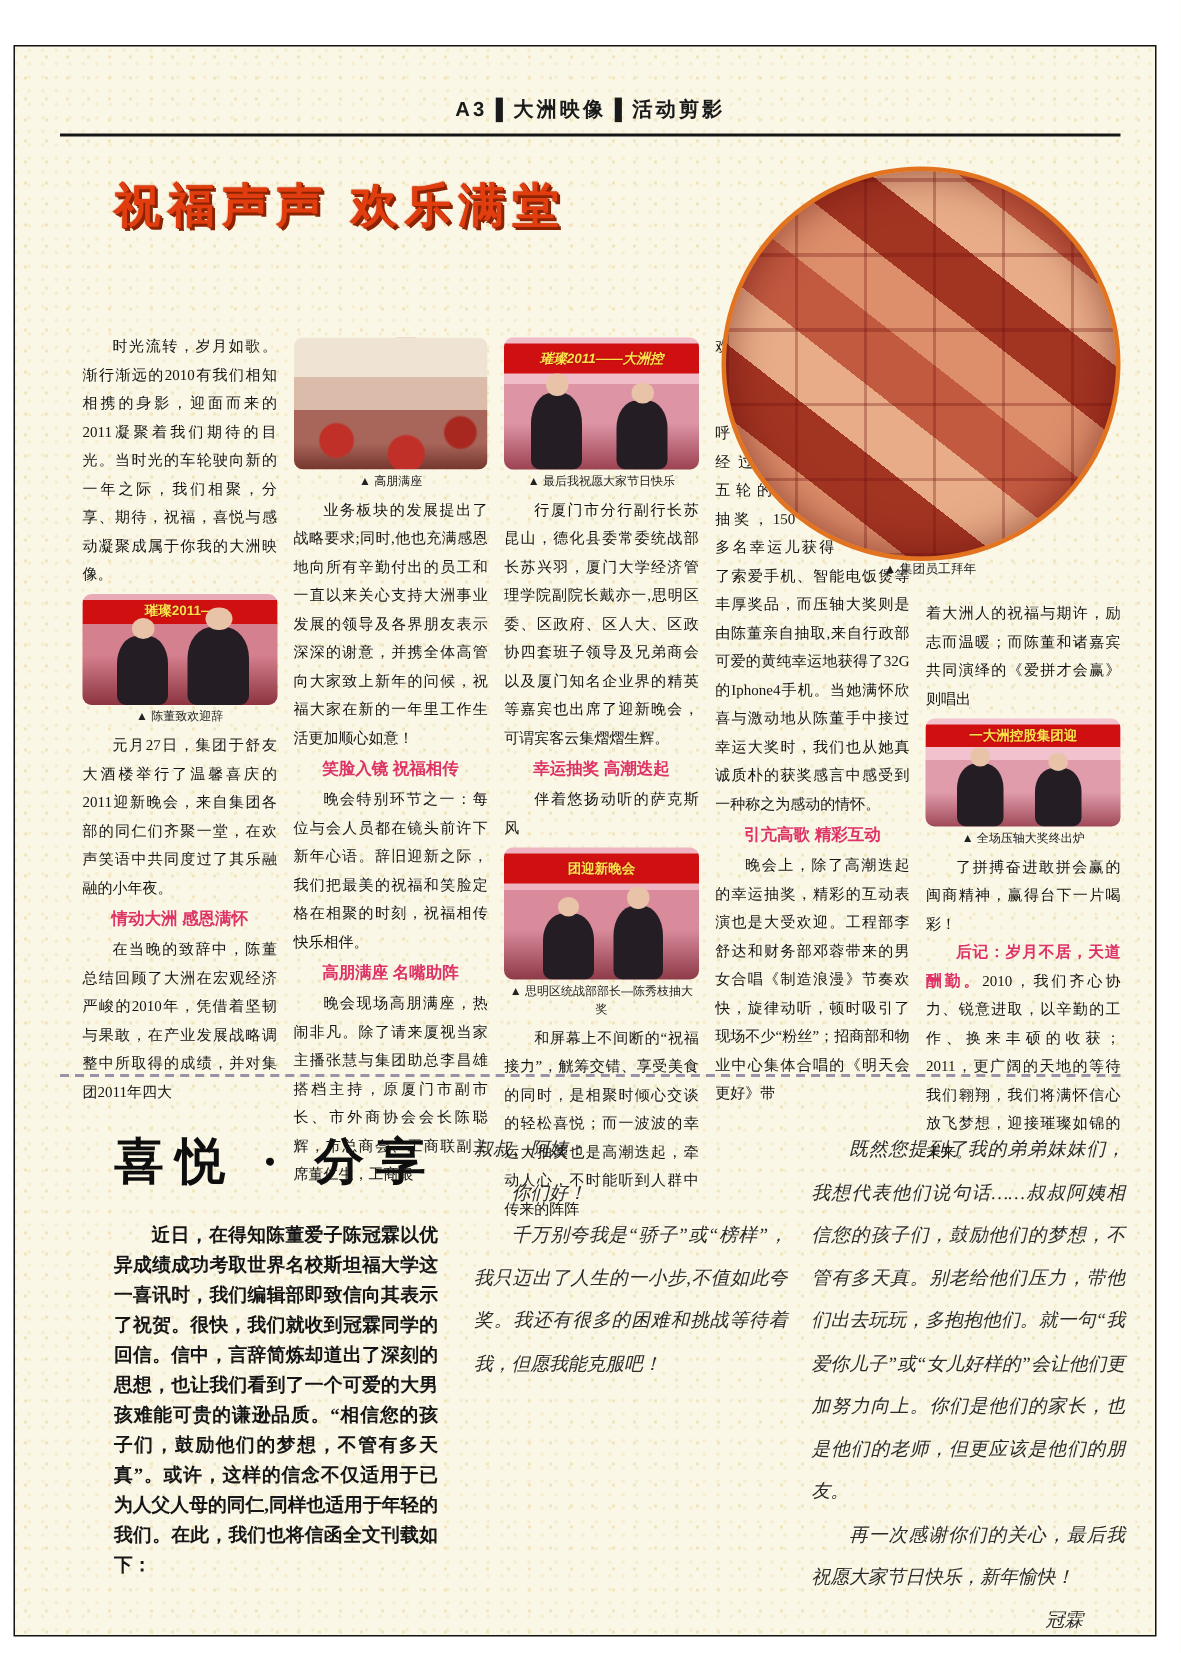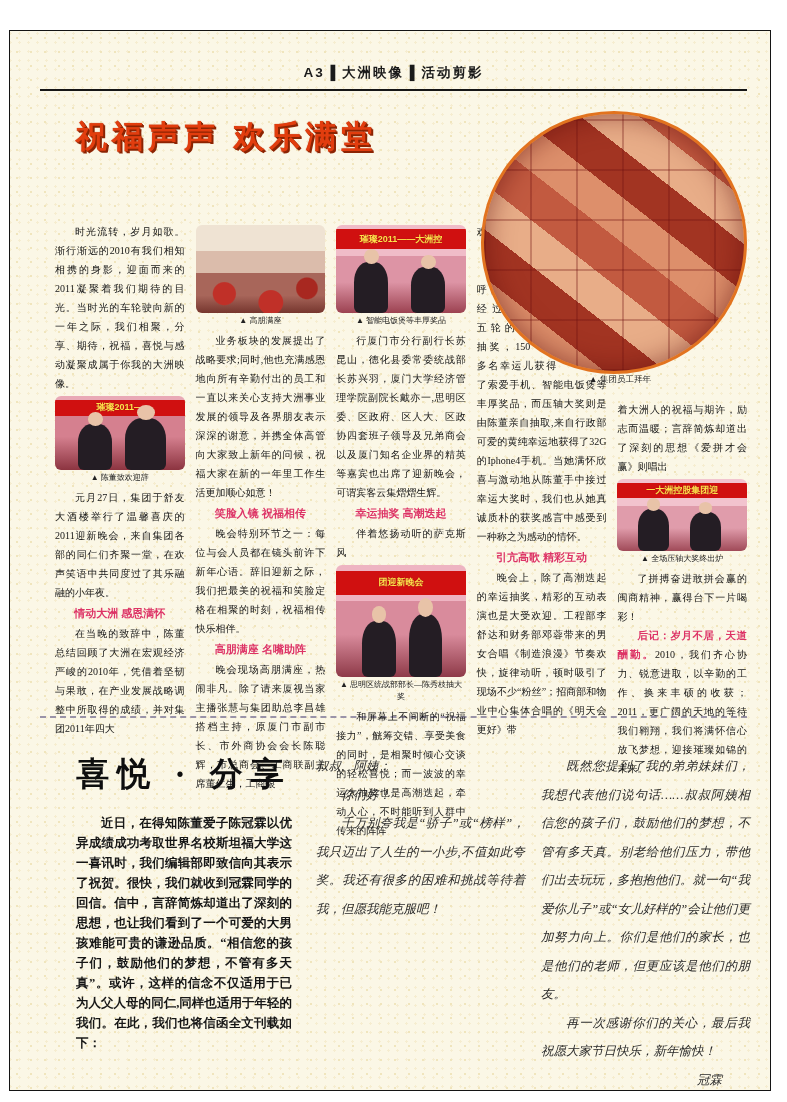--- a/index.html
+++ b/index.html
@@ -51,22 +51,22 @@
           text-shadow:0 0 1px #801;}
   .person{position:absolute;bottom:0;width:26%;height:58%;background:#241d24;border-radius:40% 40% 6px 6px;}
   .person::before{content:"";position:absolute;top:-26%;left:28%;width:44%;height:30%;
                   background:#e8c3a8;border-radius:50%;}
   .ph-chairman{height:74px;background:linear-gradient(180deg,#e9a9b6 0 26%,#d5808f 26% 55%,#8c3440 100%);}
   .ph-banquet{height:88px;background:
       radial-gradient(circle at 22% 78%,#c03028 0 9%,rgba(0,0,0,0) 10%),
       radial-gradient(circle at 58% 88%,#c03028 0 11%,rgba(0,0,0,0) 12%),
       radial-gradient(circle at 86% 72%,#a82820 0 8%,rgba(0,0,0,0) 9%),
       linear-gradient(180deg,#efe3d3 0 30%,#dbbcab 30% 55%,#a8665a 55% 80%,#76362e 100%);}
-  .ph-hosts{height:88px;background:linear-gradient(180deg,#f0bcc8 0 35%,#dd94a5 35% 65%,#9c4251 100%);}
-  .ph-award{height:112px;background:linear-gradient(180deg,#eeb4c2 0 32%,#d98b9c 32% 62%,#8e3a48 100%);}
+  .ph-hosts{height:88px;background:linear-gradient(180deg,#f0bcc8 0 35%,#dd94a5 35% 65%,#9c4251 100%);font-style:italic;}
+  .ph-award{height:88px;background:linear-gradient(180deg,#eeb4c2 0 32%,#d98b9c 32% 62%,#8e3a48 100%);}
   .ph-duet{height:72px;background:linear-gradient(180deg,#f2c3ce 0 38%,#e09cab 38% 68%,#a04a58 100%);}
 
   .circle-cut{float:right;width:127px;height:152px;
               shape-outside:polygon(16px 0,13px 20px,25px 73px,48px 108px,89px 138px,123px 150px,127px 152px,127px 0);
               shape-margin:4px;}
   .col5-spacer{height:178px;}
 
   .divider{position:absolute;left:40px;top:716px;width:707px;border-top:2px dashed #9a93a8;}
 
   
@@ -123,21 +123,21 @@
       <div class="subhead">高朋满座 名嘴助阵</div>
       <p class="para">晚会现场高朋满座，热闹非凡。除了请来厦视当家主播张慧与集团助总李昌雄搭档主持，原厦门市副市长、市外商协会会长陈聪辉，市总商会、工商联副主席董仁生，工商银</p>
     </div>
 
     <div class="col">
       <figure class="photo ph-hosts">
         <span class="banner">璀璨2011——大洲控</span>
         <i class="person" style="left:14%;"></i>
         <i class="person" style="left:58%;height:52%;"></i>
       </figure>
-      <div class="cap">▲ 智能电饭煲等丰厚奖品</div>
+      <div class="cap">▲ 最后我祝愿大家节日快乐</div>
       <p class="para">行厦门市分行副行长苏昆山，德化县委常委统战部长苏兴羽，厦门大学经济管理学院副院长戴亦一,思明区委、区政府、区人大、区政协四套班子领导及兄弟商会以及厦门知名企业界的精英等嘉宾也出席了迎新晚会，可谓宾客云集熠熠生辉。</p>
       <div class="subhead">幸运抽奖 高潮迭起</div>
       <p class="para">伴着悠扬动听的萨克斯风</p>
       <figure class="photo ph-award">
         <span class="banner">团迎新晚会</span>
         <i class="person" style="left:20%;height:50%;"></i>
         <i class="person" style="left:56%;height:56%;"></i>
       </figure>
       <div class="cap">▲ 思明区统战部部长—陈秀枝抽大奖</div>
       <p class="para">和屏幕上不间断的“祝福接力”，觥筹交错、享受美食的同时，是相聚时倾心交谈的轻松喜悦；而一波波的幸运大抽奖也是高潮迭起，牵动人心，不时能听到人群中传来的阵阵</p>
@@ -145,21 +145,21 @@
 
     <div class="col">
       <div class="circle-cut"></div>
       <p class="para" style="text-indent:0;">欢呼，经过五轮的抽奖，150多名幸运儿获得了索爱手机、智能电饭煲等丰厚奖品，而压轴大奖则是由陈董亲自抽取,来自行政部可爱的黄纯幸运地获得了32G的Iphone4手机。当她满怀欣喜与激动地从陈董手中接过幸运大奖时，我们也从她真诚质朴的获奖感言中感受到一种称之为感动的情怀。</p>
       <div class="subhead">引亢高歌 精彩互动</div>
       <p class="para">晚会上，除了高潮迭起的幸运抽奖，精彩的互动表演也是大受欢迎。工程部李舒达和财务部邓蓉带来的男女合唱《制造浪漫》节奏欢快，旋律动听，顿时吸引了现场不少“粉丝”；招商部和物业中心集体合唱的《明天会更好》带</p>
     </div>
 
     <div class="col">
       <div class="col5-spacer"></div>
-      <p class="para" style="text-indent:0;">着大洲人的祝福与期许，励志而温暖；言辞简炼却道出了深刻的思想《爱拼才会赢》则唱出</p>
+      <p class="para" style="text-indent:0;">着大洲人的祝福与期许，励志而温暖；而陈董和诸嘉宾共同演绎的《爱拼才会赢》则唱出</p>
       <figure class="photo ph-duet">
         <span class="banner">一大洲控股集团迎</span>
         <i class="person" style="left:16%;width:24%;"></i>
         <i class="person" style="left:56%;width:24%;height:54%;"></i>
       </figure>
       <div class="cap">▲ 全场压轴大奖终出炉</div>
       <p class="para">了拼搏奋进敢拼会赢的闽商精神，赢得台下一片喝彩！</p>
       <p class="para"><span class="postscript">后记：岁月不居，天道酬勤。</span><span>2010，我们齐心协力、锐意进取，以辛勤的工作、换来丰硕的收获；2011，更广阔的天地的等待我们翱翔，我们将满怀信心放飞梦想，迎接璀璨如锦的未来。</span></p>
     </div>
   </div>

